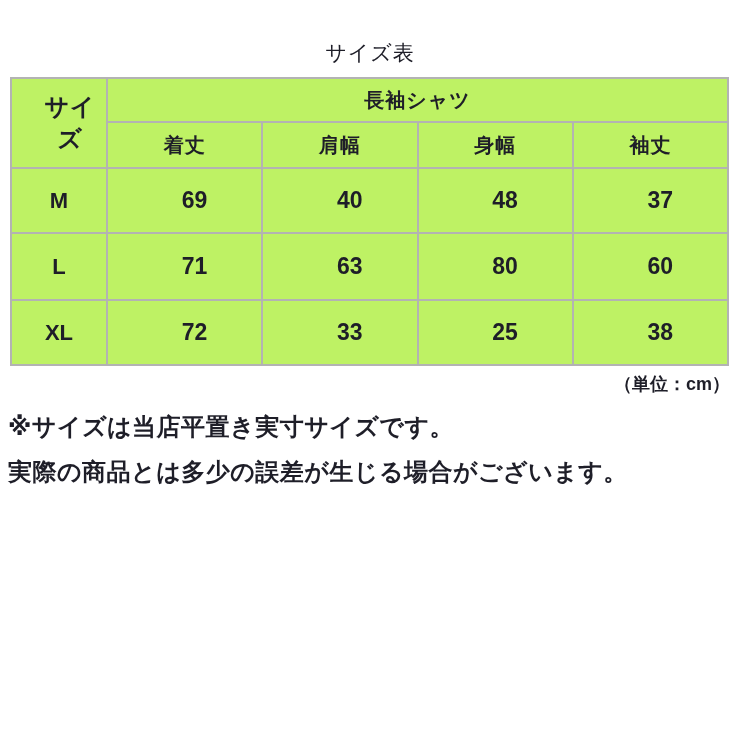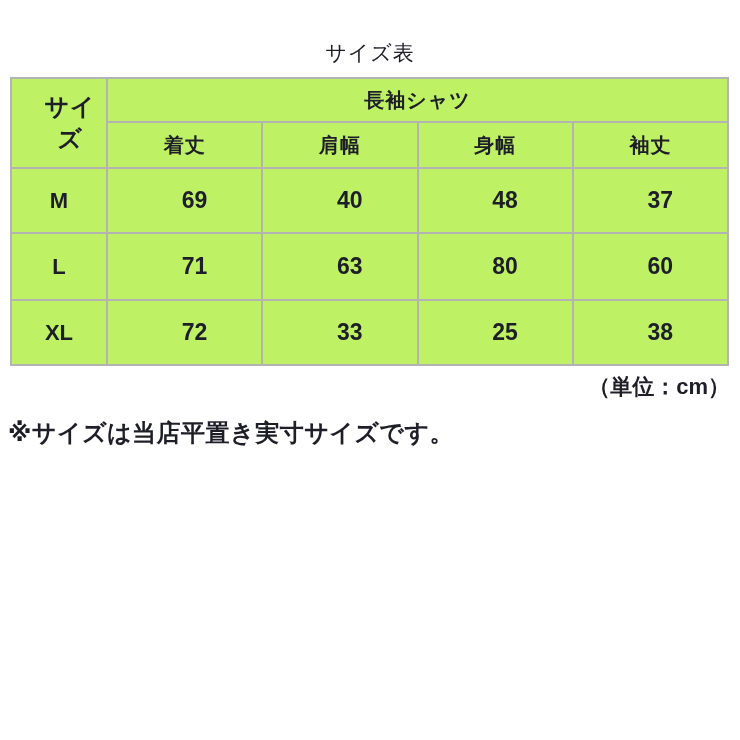--- a/index.html
+++ b/index.html
@@ -39,21 +39,21 @@
   th.corner      { font-size: 24px; letter-spacing: 1px; padding-left: 22px; }
   th.group       { font-size: 20px; letter-spacing: 1px; }
   th.colhead     { font-size: 20px; letter-spacing: 1px; }
   td.size-cell   { font-size: 22px; }
   td.value-cell  { font-size: 23px; padding-left: 20px; }
 
   .unit-note {
     width: 730px;
     margin-top: 6px;
     text-align: right;
-    font-size: 22px;
+    font-size: 18px;
     font-weight: bold;
   }
 
   .notes {
     margin: 8px 16px 0 8px;
     font-size: 24px;
     font-weight: bold;
     line-height: 45px;
     letter-spacing: 0.5px;
   }
@@ -105,15 +105,16 @@
         <td class="value-cell">25</td>
         <td class="value-cell">38</td>
       </tr>
     </tbody>
   </table>
 
   <div class="unit-note">（単位：cm）</div>
 
   <div class="notes">
     <div>※サイズは当店平置き実寸サイズです。</div>
+    <div>実際の商品とは多少の誤差が生じる場合がございます。</div>
   </div>
 
 </div>
 
 </body></html>

